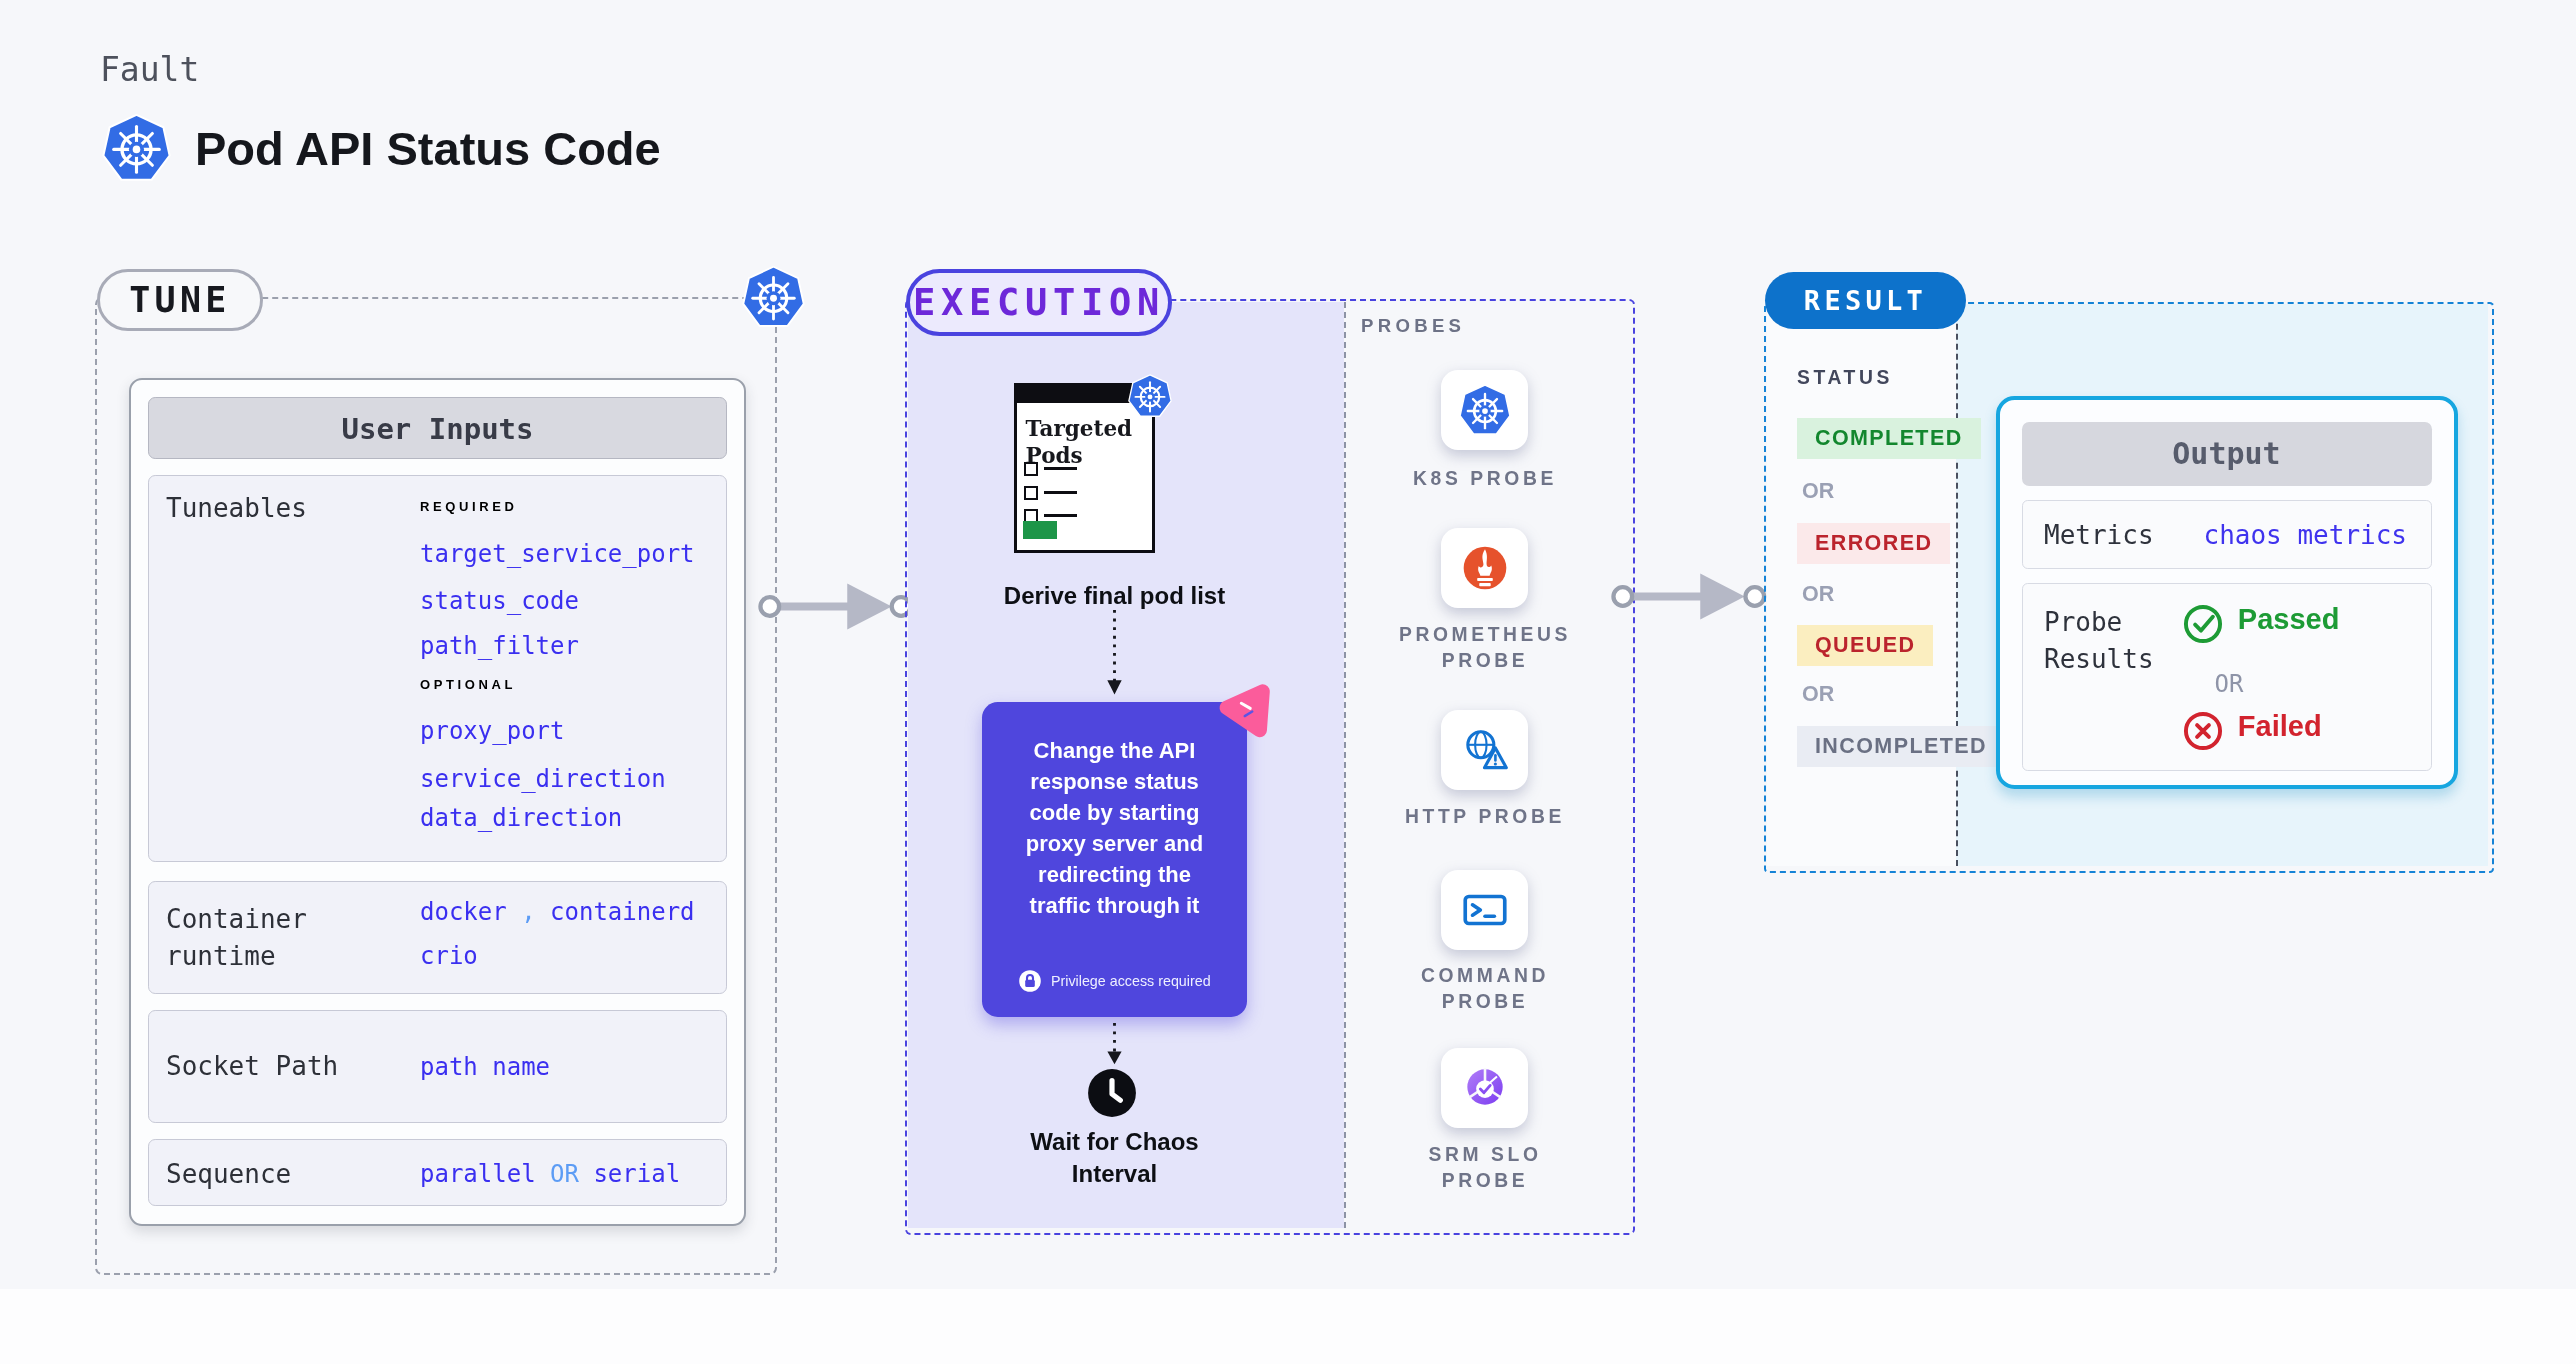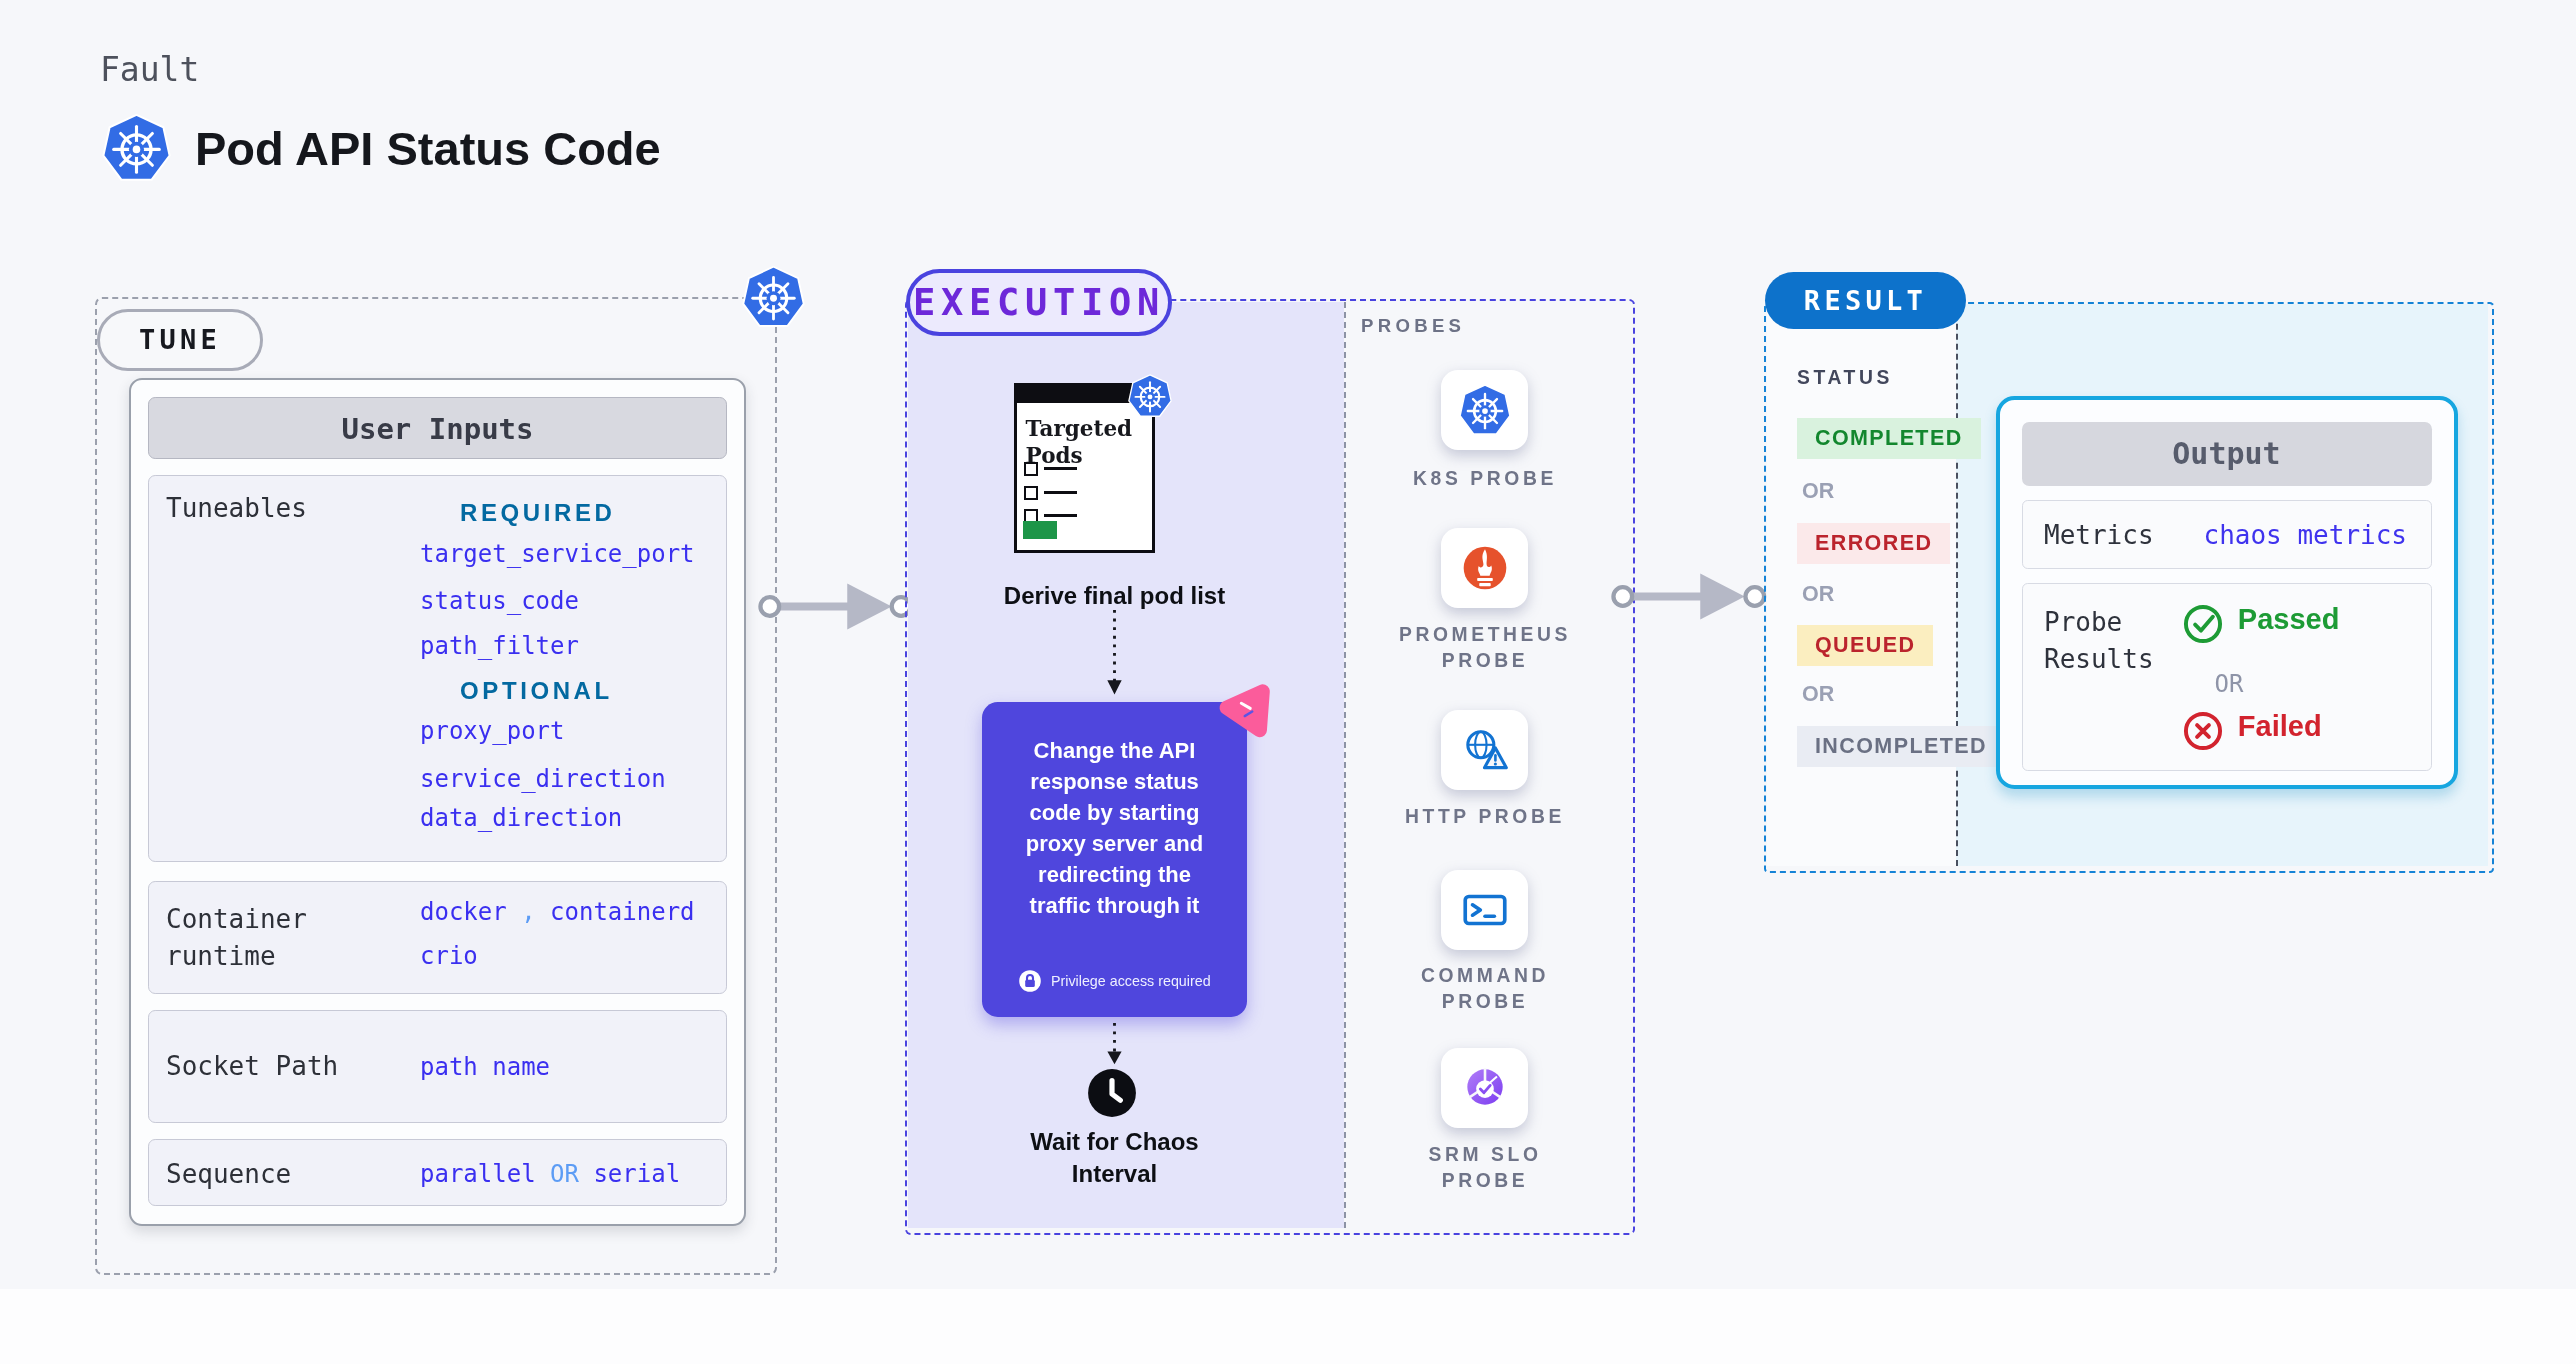--- a/index.html
+++ b/index.html
@@ -8,41 +8,41 @@
   .mono{font-family:"DejaVu Sans Mono","Liberation Mono",monospace;}
   .abs{position:absolute;}
 
   
   .fault-label{left:100px;top:50px;font-size:33px;color:#4d515c;}
   .k8s-logo{left:102px;top:112px;width:69px;height:72px;}
   .page-title{left:195px;top:122px;font-size:47px;font-weight:bold;color:#15171c;line-height:53px;}
 
   
   .pill{border-radius:43px;text-align:center;font-weight:bold;letter-spacing:4.3px;}
-  .tune-pill{left:97px;top:269px;width:160px;height:56px;line-height:56px;font-size:27px;
-             background:#f7f8fa;border:3.6px solid #a8abb7;color:#17191f;margin-top:40px;}
+  .tune-pill{left:97px;top:269px;width:160px;height:56px;line-height:56px;font-size:35px;
+             background:#f7f8fa;border:3.6px solid #a8abb7;color:#17191f;}
   .exec-pill{left:906px;top:269px;width:258px;height:59px;line-height:59px;font-size:37px;letter-spacing:5.7px;
              background:#eceafd;border:4.3px solid #4a43df;color:#6d28d9;}
   .result-pill{left:1765px;top:272px;width:201px;height:57px;line-height:57px;font-size:27px;
              background:#0d72cb;color:#ffffff;}
 
   
   .tune-box{left:95px;top:297px;width:678px;height:974px;border:2.9px dashed #9ba0ad;border-radius:7.2px;}
   .tune-k8s{left:742px;top:264px;width:63px;height:66px;}
   .ui-card{left:129px;top:378px;width:613px;height:844px;background:#fcfdfe;border:2.9px solid #9aa0ab;
            border-radius:13px;box-shadow:0 5.7px 13px rgba(40,44,63,.15);}
   .ui-header{left:17px;top:17px;width:579px;height:62px;line-height:62px;background:#d8d9e0;
              border:1.4px solid #b5b7c2;border-radius:7.2px;text-align:center;font-size:29px;font-weight:bold;color:#383b47;box-sizing:border-box;}
   .ui-row{left:17px;width:579px;background:#f1f2f9;border:1.4px solid #c7c9d6;border-radius:7.2px;box-sizing:border-box;}
   .row-tuneables{top:95px;height:387px;}
   .row-runtime{top:501px;height:113px;}
   .row-socket{top:630px;height:113px;text-align:center;}
   .row-sequence{top:759px;height:67px;}
   .row-label{left:17px;font-size:26px;color:#2d3038;}
-  .sub-label{font-size:24px;font-weight:bold;letter-spacing:3.6px;color:#0369a1;font-family:"Liberation Sans",sans-serif;margin-left:40px;}
+  .sub-label{font-size:13px;font-weight:bold;letter-spacing:3.6px;color:#000000;font-family:"Liberation Sans",sans-serif;}
   .tune-val{font-size:24px;color:#3a2ff0;}
   .lite{color:#5c9cf5;}
 
   
   .flow-arrow{width:165px;height:69px;}
   .arrow-line{stroke:#b5b8c6;stroke-width:11;}
   .arrow-head{fill:#b5b8c6;}
   .arrow-dot{fill:#ffffff;stroke:#9aa0ae;stroke-width:6;}
 
   

